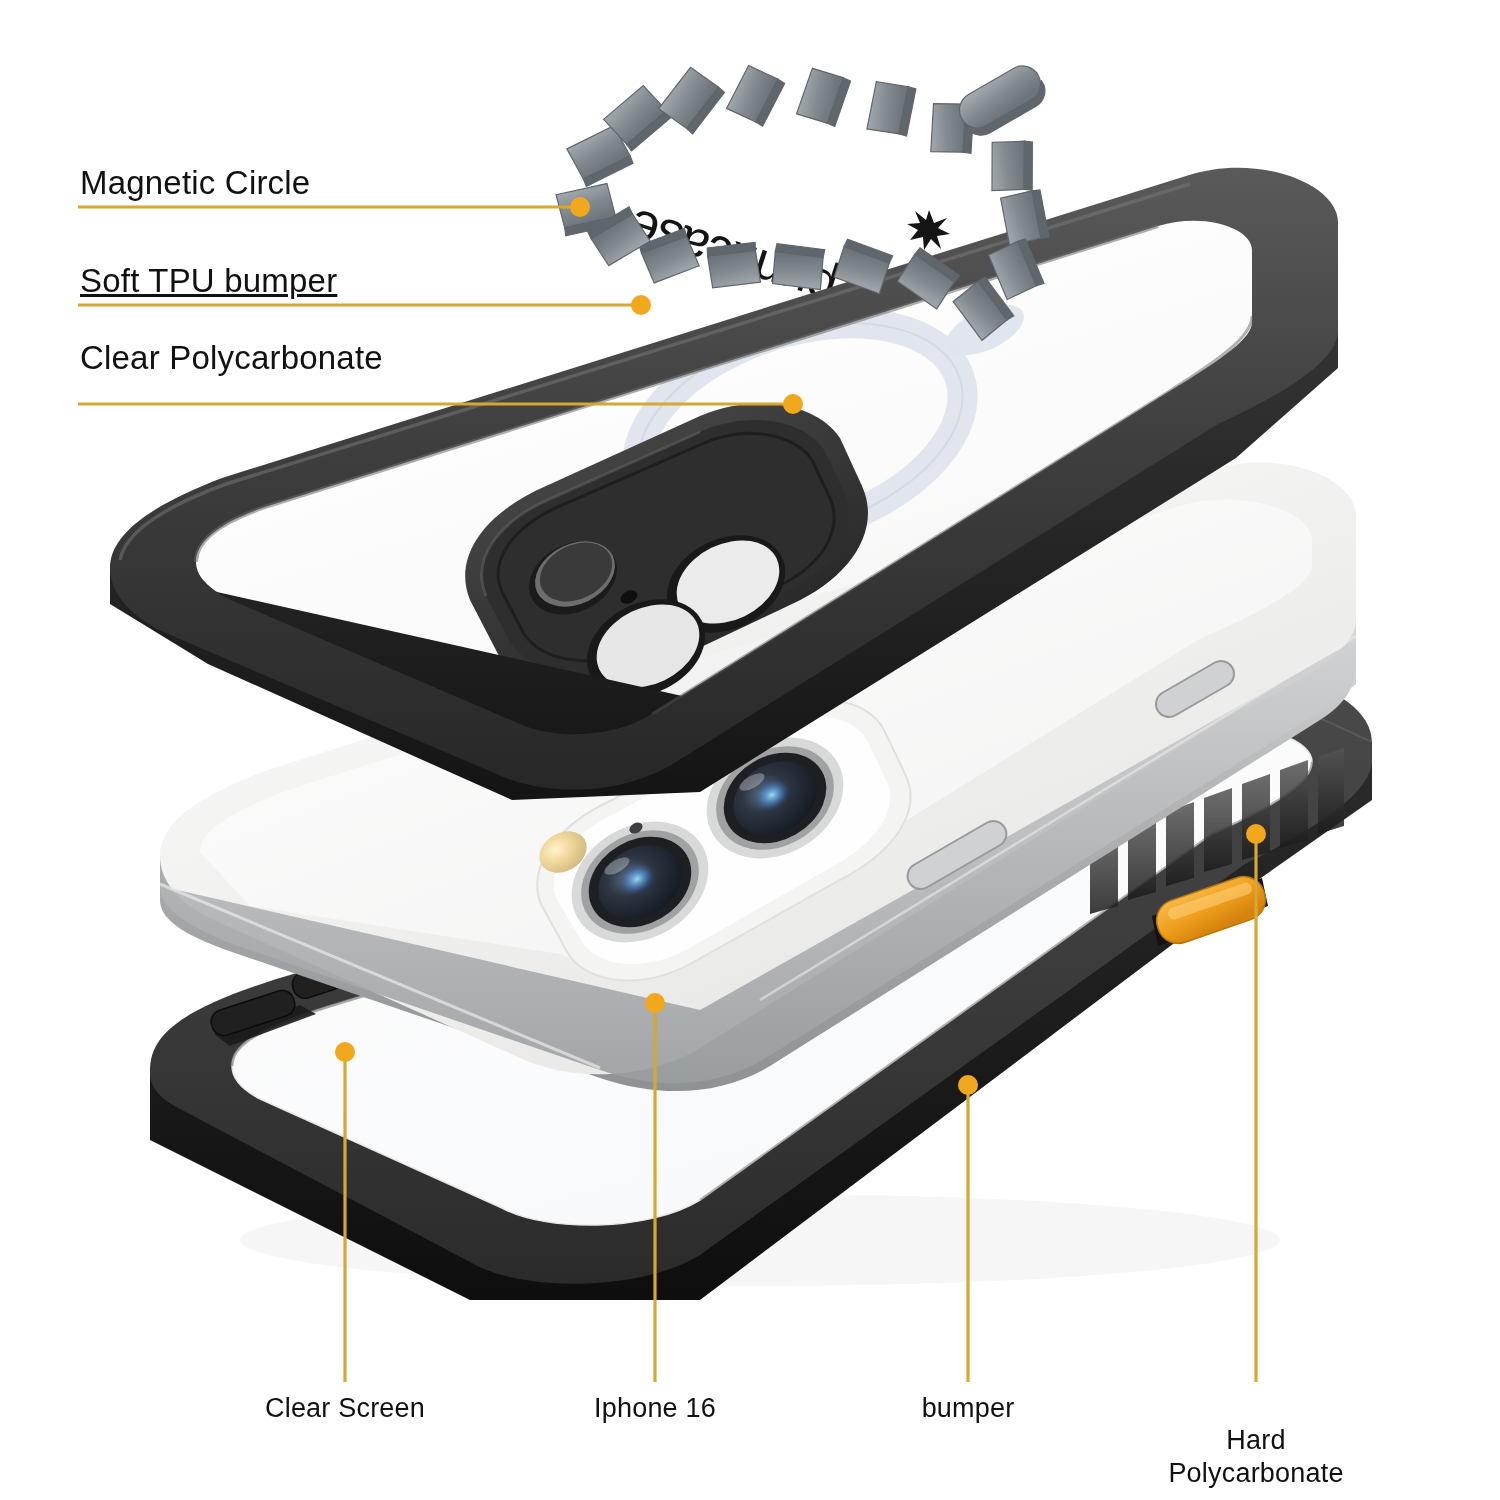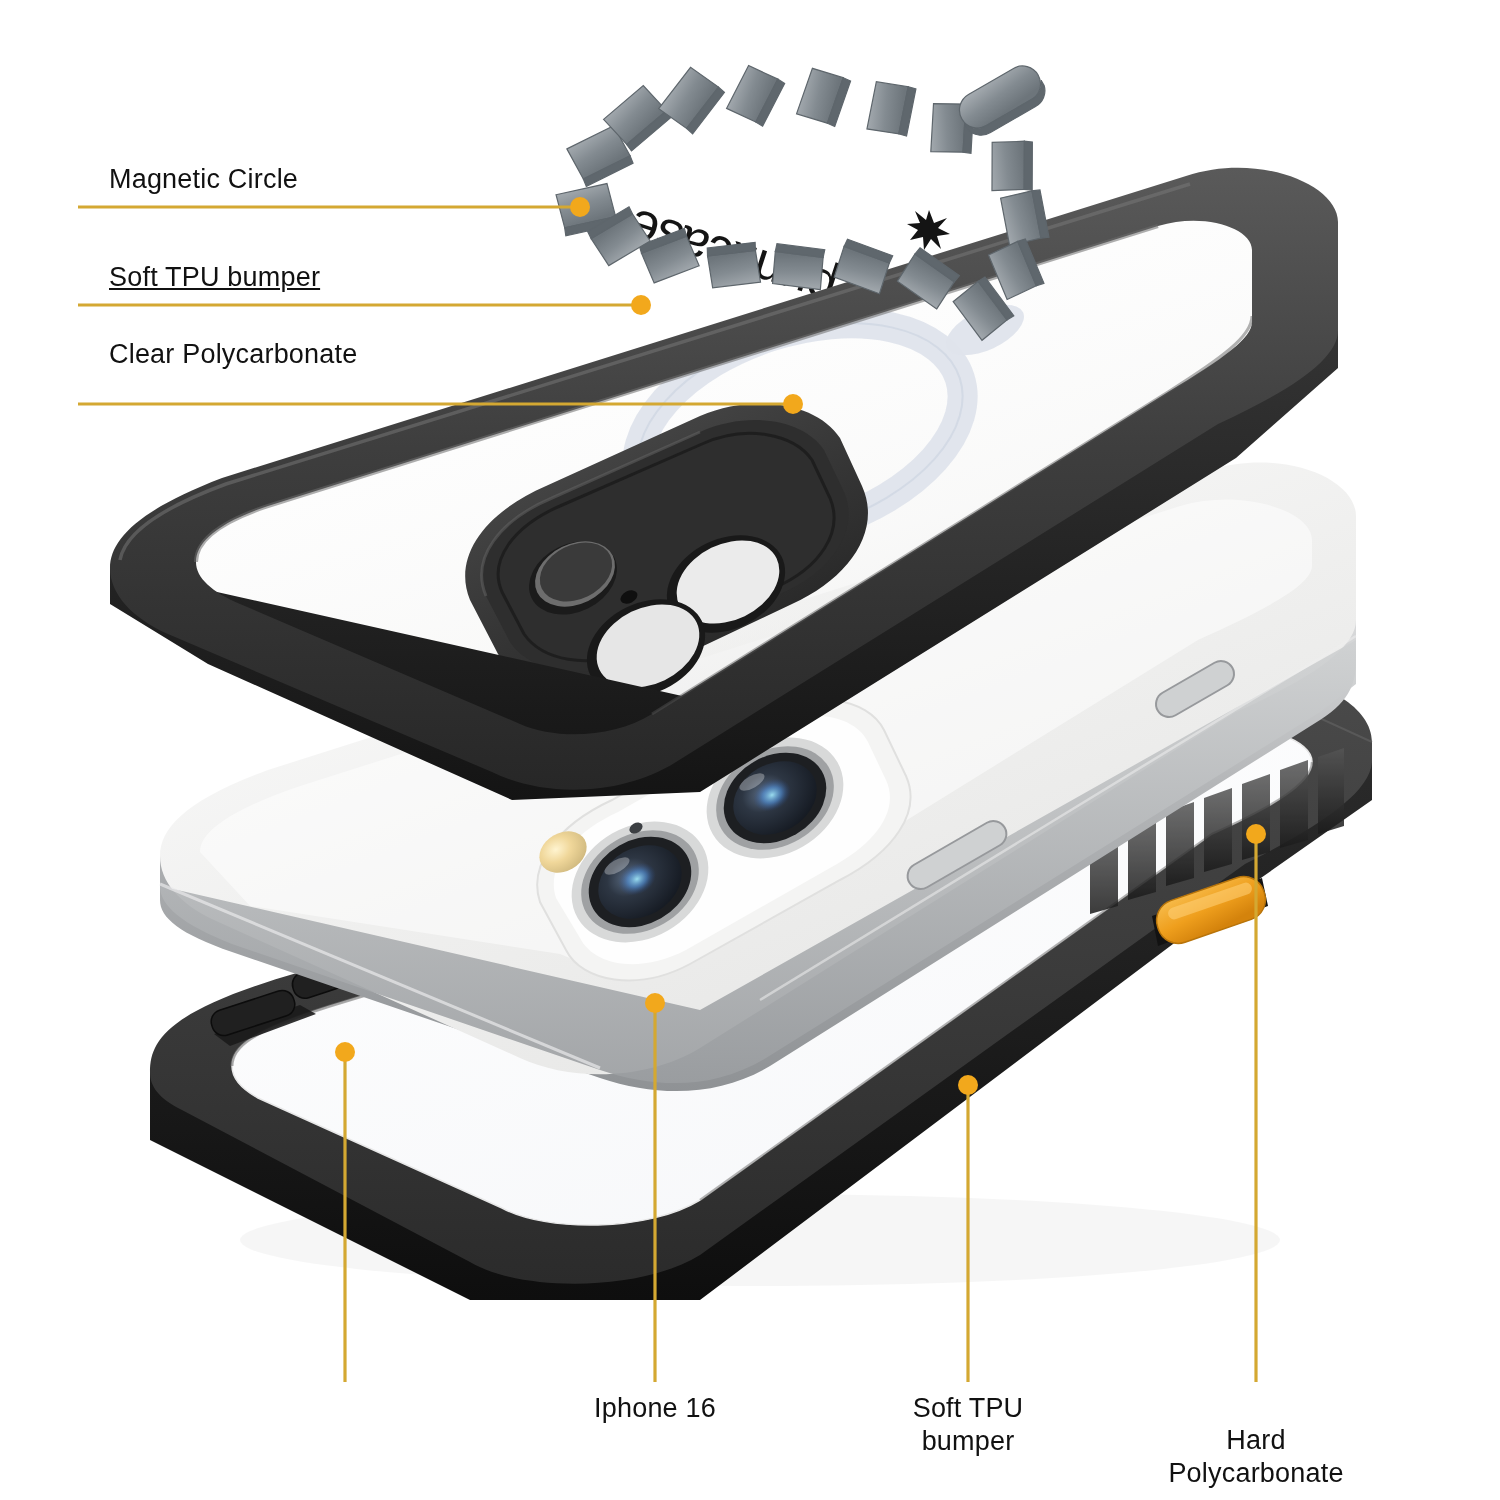--- a/index.html
+++ b/index.html
@@ -2,21 +2,21 @@
 <html><head>
 <meta charset="utf-8">
 <title>Exploded View</title>
 <style>
   html,body{margin:0;padding:0;background:#ffffff;}
   body{width:1500px;height:1500px;overflow:hidden;
        font-family:"Liberation Sans","DejaVu Sans",sans-serif;}
   #stage{position:relative;width:1500px;height:1500px;background:#fff;}
   svg.layer{position:absolute;left:0;top:0;width:1500px;height:1500px;}
   .callout-text{position:absolute;color:#111;font-weight:400;letter-spacing:.2px;}
-  .side-label{font-size:27px;white-space:nowrap;margin-left:29px;}
+  .side-label{font-size:33px;white-space:nowrap;}
   .bottom-label{font-size:27px;text-align:center;line-height:1.22;width:300px;}
   .lbl-line{display:block;}
 </style>
 </head>
 <body>
 
 <div id="stage">
 
   <svg class="layer" viewBox="0 0 1500 1500">
     <defs>
@@ -411,28 +411,28 @@
     </g>
   </svg>
 
   <div class="callout-text side-label" style="left:80px;top:164px;">Magnetic Circle</div>
 
   <div class="callout-text side-label" style="left:80px;top:262px;text-decoration:underline;">Soft TPU bumper</div>
 
   <div class="callout-text side-label" style="left:80px;top:339px;">Clear Polycarbonate</div>
 
   <div class="callout-text bottom-label" style="left:195px;top:1392px;">
+    <span class="lbl-line">Clear Screen</span>
   </div>
 
   <div class="callout-text bottom-label" style="left:505px;top:1392px;text-align:center;">
     <span class="lbl-line">Iphone 16</span>
   </div>
 
   <div class="callout-text bottom-label" style="left:818px;top:1392px;">
-    <span class="lbl-line">Soft TPU</span>
     <span class="lbl-line">bumper</span>
   </div>
 
   <div class="callout-text bottom-label" style="left:1106px;top:1392px;margin-top:32px;">
     <span class="lbl-line">Hard</span>
     <span class="lbl-line">Polycarbonate</span>
   </div>
 
 </div>
 

